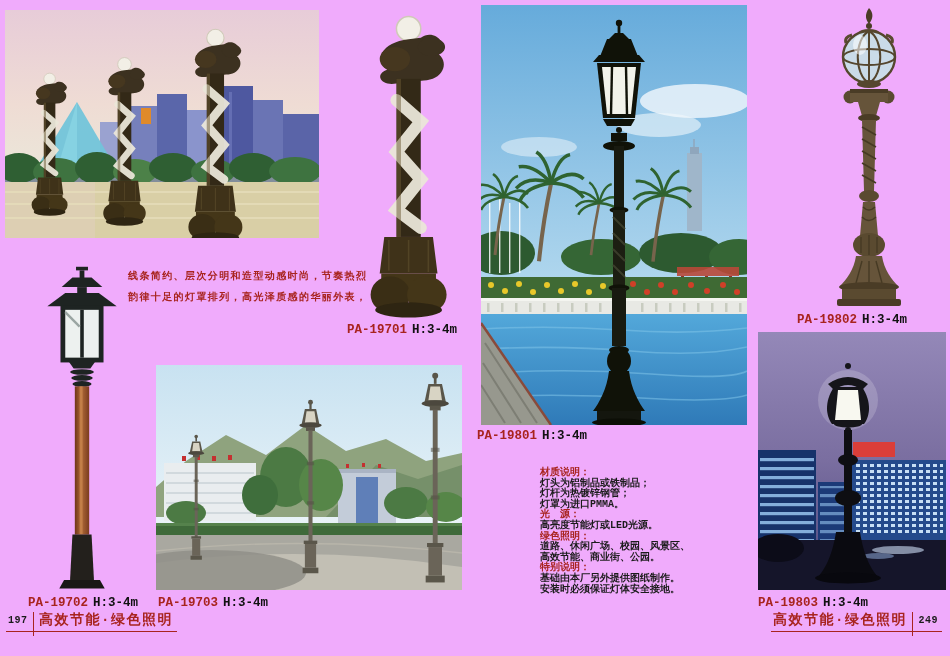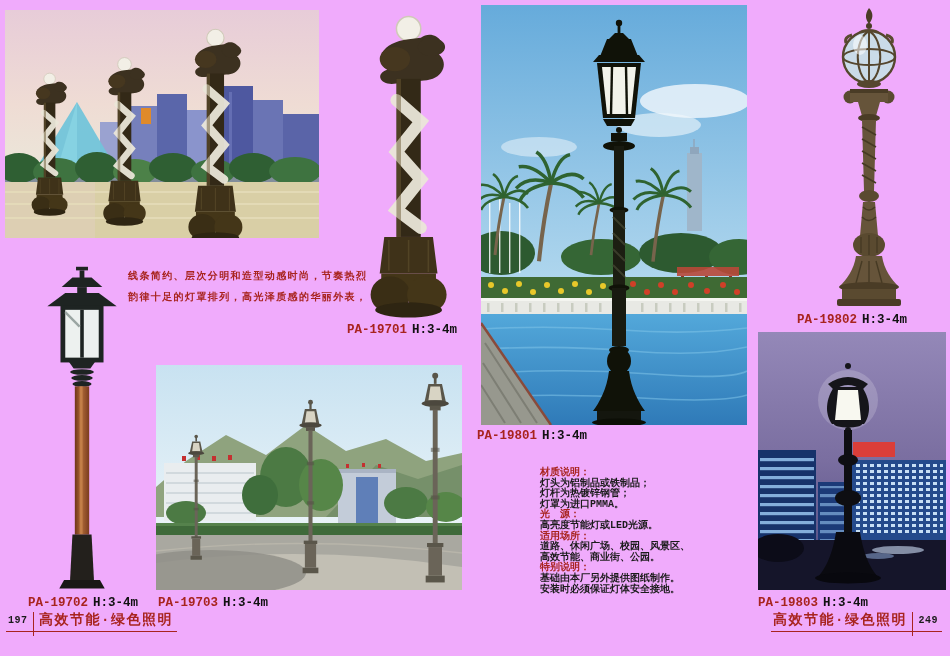--- a/index.html
+++ b/index.html
@@ -378,21 +378,21 @@
     <span class="code">PA-19801</span><span class="spec">H:3-4m</span>
   </div>
 
   <div class="specs">
     <div class="lbl">材质说明：</div>
     <div>灯头为铝制品或铁制品；</div>
     <div>灯杆为热镀锌钢管；</div>
     <div>灯罩为进口PMMA。</div>
     <div class="lbl">光　源：</div>
     <div>高亮度节能灯或LED光源。</div>
-    <div class="lbl">适用场所：</div>
+    <div class="lbl">绿色照明：</div>
     <div>道路、休闲广场、校园、风景区、</div>
     <div>高效节能、商业街、公园。</div>
     <div class="lbl">特别说明：</div>
     <div>基础由本厂另外提供图纸制作。</div>
     <div>安装时必须保证灯体安全接地。</div>
   </div>
 
   <div class="photo" style="left:812px;top:5px">
     <svg width="115" height="305" viewBox="0 0 115 305">
       <g>

